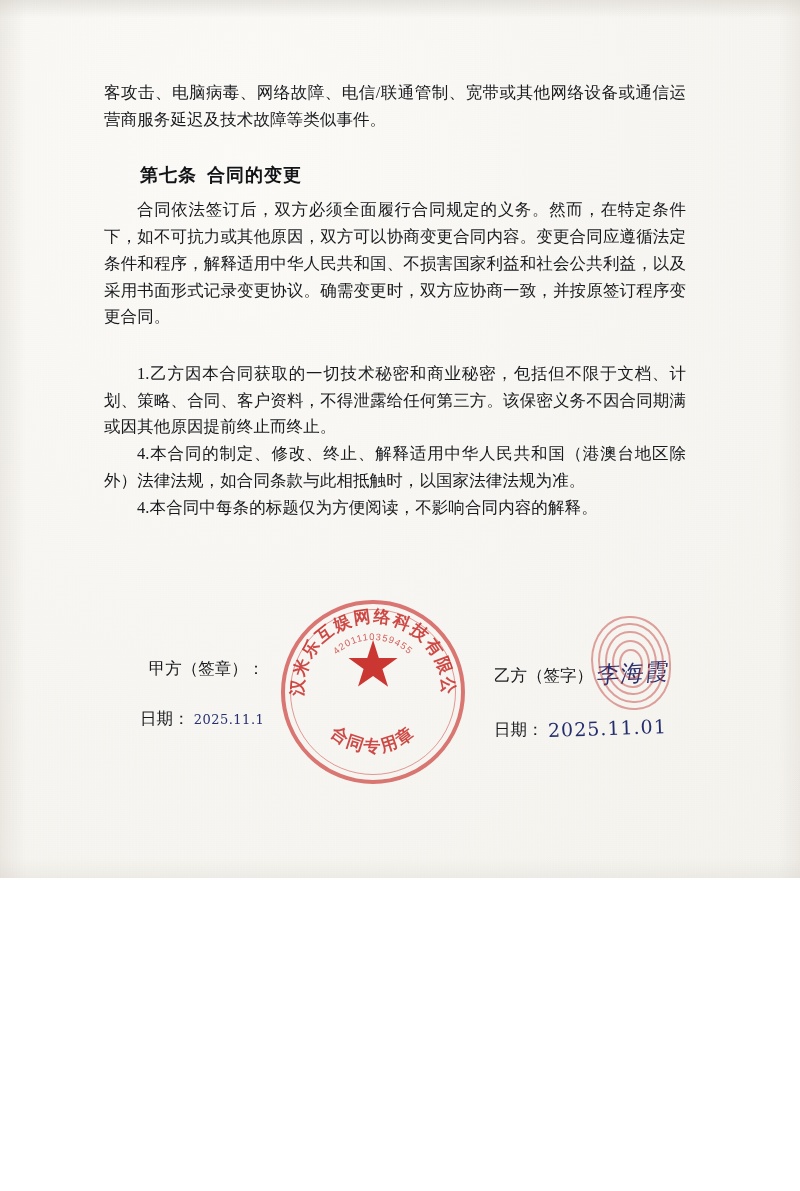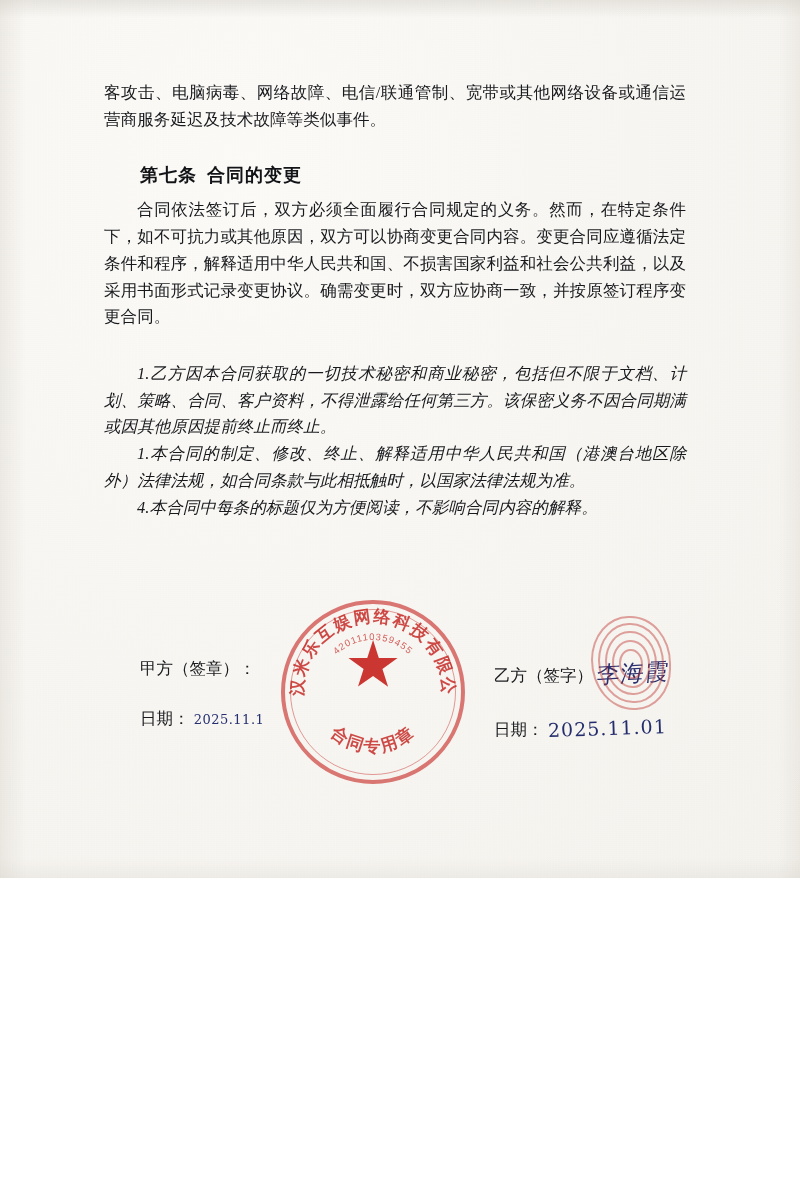--- a/index.html
+++ b/index.html
@@ -71,42 +71,41 @@
     width: 10px;
   }
 
   .para {
     margin: 0 0 2px 0;
     text-indent: 2em;
   }
   .para-tight {
     margin: 0;
     text-indent: 2em;
-    font-style: italic;
   }
 
   .block {
     margin-bottom: 30px;
   }
 
   
   #sign-area {
     position: absolute;
     left: 104px;
     top: 628px;
     width: 600px;
     height: 180px;
   }
   .sign-col {
     position: absolute;
     font-family: "Liberation Serif", serif;
     font-size: 16.5px;
     color: #16181c;
   }
-  #sign-left { left: 36px; top: 30px; }
+  #sign-left { left: 36px; top: 30px; text-align: right; }
   #sign-right { left: 390px; top: 30px; }
 
   .sign-line {
     white-space: nowrap;
     margin-bottom: 28px;
   }
   .hand-name {
     display: inline-block;
     font-family: "DejaVu Serif", serif;
     font-size: 23px;
@@ -231,21 +230,21 @@
 
     <div class="block">
       <div class="section-head">
         <span>第七条</span><span class="gap"></span><span>合同的变更</span>
       </div>
       <p class="body-text para">合同依法签订后，双方必须全面履行合同规定的义务。然而，在特定条件下，如不可抗力或其他原因，双方可以协商变更合同内容。变更合同应遵循法定条件和程序，解释适用中华人民共和国、不损害国家利益和社会公共利益，以及采用书面形式记录变更协议。确需变更时，双方应协商一致，并按原签订程序变更合同。</p>
     </div>
 
     <div class="block">
       <p class="body-text para-tight">1.乙方因本合同获取的一切技术秘密和商业秘密，包括但不限于文档、计划、策略、合同、客户资料，不得泄露给任何第三方。该保密义务不因合同期满或因其他原因提前终止而终止。</p>
-      <p class="body-text para-tight">1.本合同的制定、修改、终止、解释适用中华人民共和国（港澳台地区除外）法律法规，如合同条款与此相抵触时，以国家法律法规为准。</p>
+      <p class="body-text para-tight">4.本合同的制定、修改、终止、解释适用中华人民共和国（港澳台地区除外）法律法规，如合同条款与此相抵触时，以国家法律法规为准。</p>
       <p class="body-text para-tight">4.本合同中每条的标题仅为方便阅读，不影响合同内容的解释。</p>
     </div>
 
   </div>
 
   <div id="sign-area">
 
     <div class="sign-col" id="sign-left">
       <div class="sign-line">
         <span>甲方（签章）：</span>

